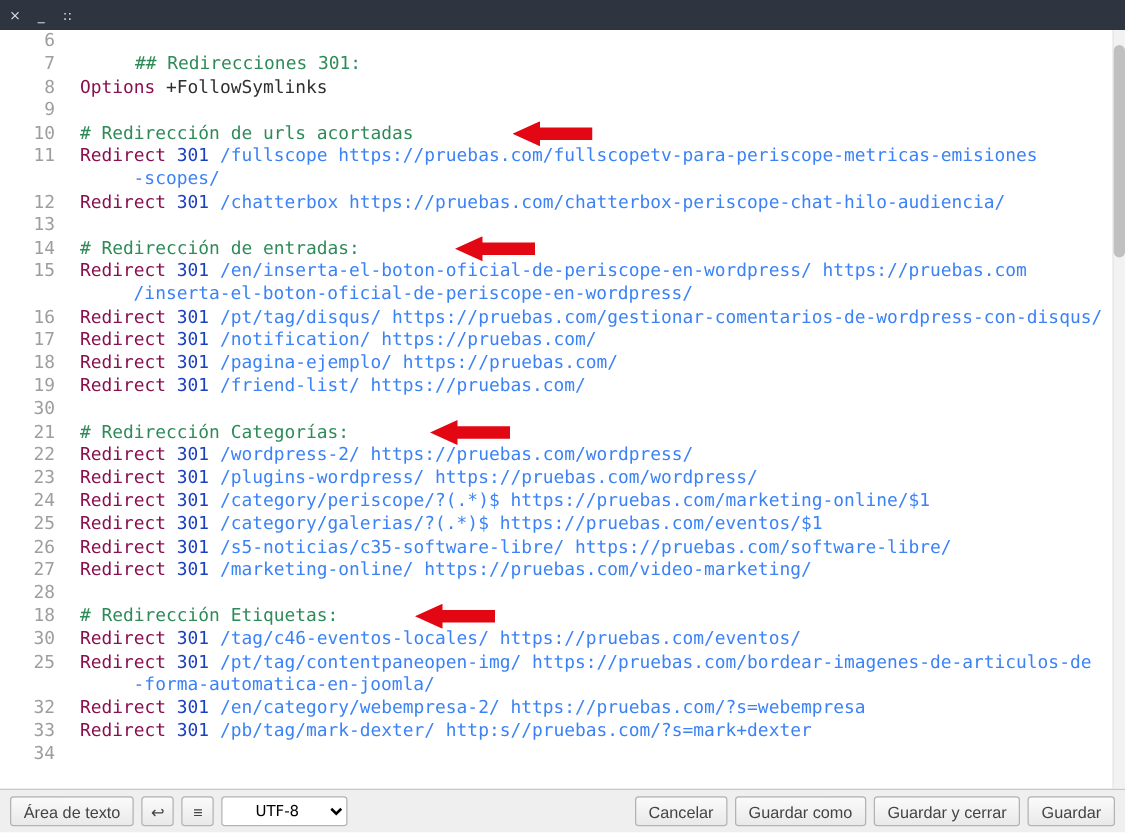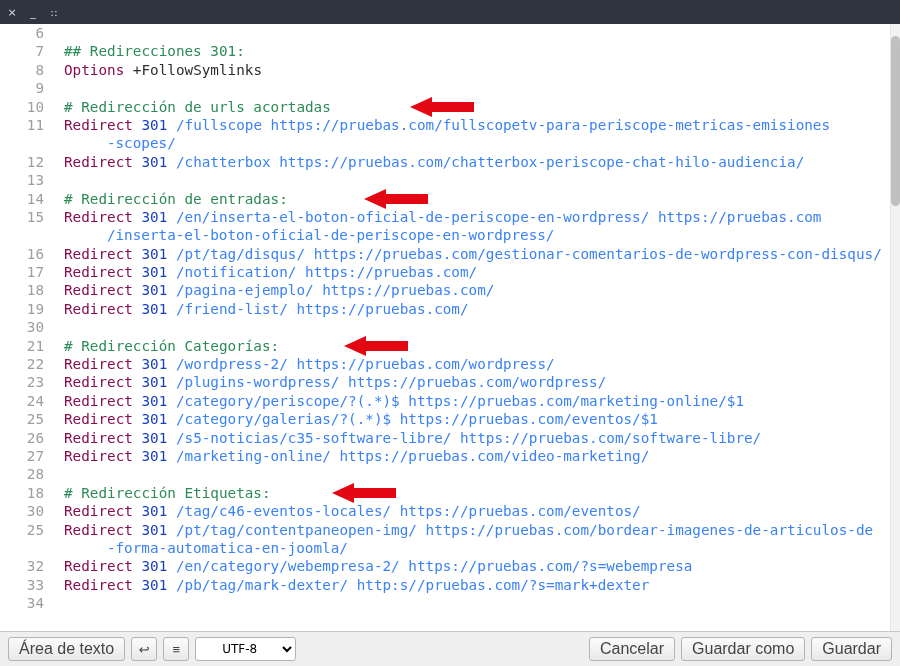--- a/index.html
+++ b/index.html
@@ -59,21 +59,21 @@
     padding-left: 10px;
     white-space: pre;
   }
   .line { height: 18.4px; position: relative; display:block;}
   .wrap-indent .code-text { padding-left: 3.0em; display:inline-block;}
   .cmt { color: #2e8b57; }      
   .kw  { color: #8a0e4e; }      
   .url { color: #3b82f6; }      
   .num { color: #1a3fbf; }      
   .plain { color: #2e2e2e; }
-  .cmt-hash { color: #2e8b57; font-weight: 500; }
+  .cmt-hash { color: #2e8b57; font-weight: 500; margin-left: 44px; }
   
   .arrow {
     position: absolute;
     width: 64px; height: 20px;
     pointer-events: none;
   }
   .arrow svg { width: 100%; height: 100%; display:block;}
   
   .footer {
     position: absolute; left: 0; right: 0; bottom: 0;
@@ -89,21 +89,21 @@
   .footer .spacer { flex: 1; }
   .footer .fbtn {
     height: 24px;
     padding: 0 10px;
     background: linear-gradient(#fbfbfb,#e9e9e9);
     border: 1px solid #b3b3b3;
     border-radius: 3px;
     display: inline-flex; align-items: center; justify-content: center;
     color: #444;
     cursor: pointer;
-    font-size: 16px;
+    font-size: 13px;
   }
   .footer .iconbtn {
     width: 26px; height: 24px;
     padding: 0;
     font-size: 13px;
   }
   .footer .encsel {
     height: 24px;
     border: 1px solid #b3b3b3;
     background: #fff;
@@ -174,14 +174,15 @@
 </div>
 
 <div class="footer">
   <button class="fbtn">Área de texto</button>
   <button class="fbtn iconbtn">↩</button>
   <button class="fbtn iconbtn">≡</button>
   <select class="encsel" id="encsel"><option value="UTF-8">UTF-8</option></select>
   <div class="spacer"></div>
   <button class="fbtn">Cancelar</button>
   <button class="fbtn">Guardar como</button>
+  <button class="fbtn">Guardar y cerrar</button>
   <button class="fbtn">Guardar</button>
 </div>
 
 </body></html>

